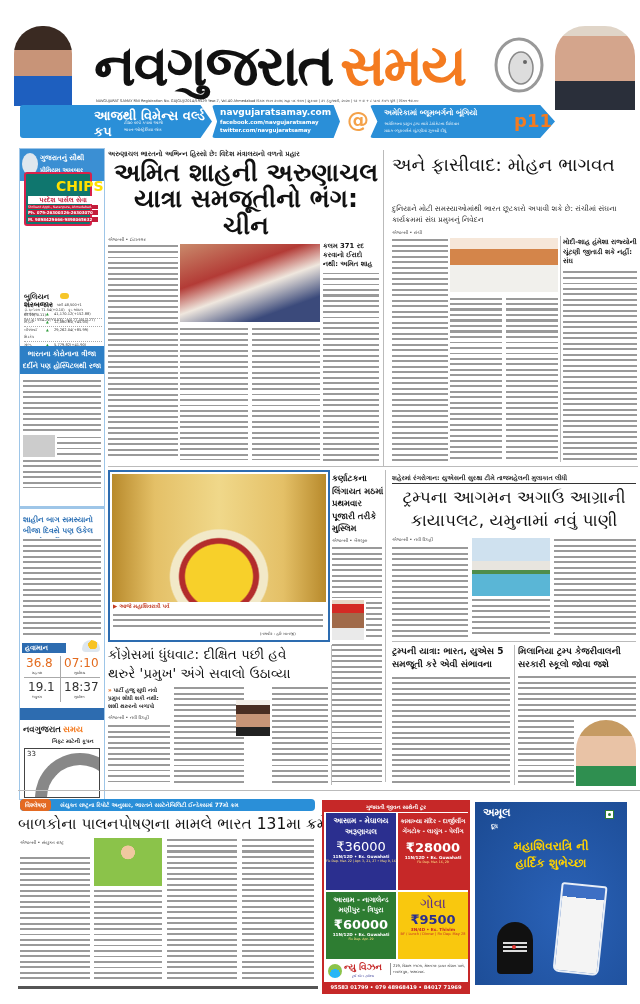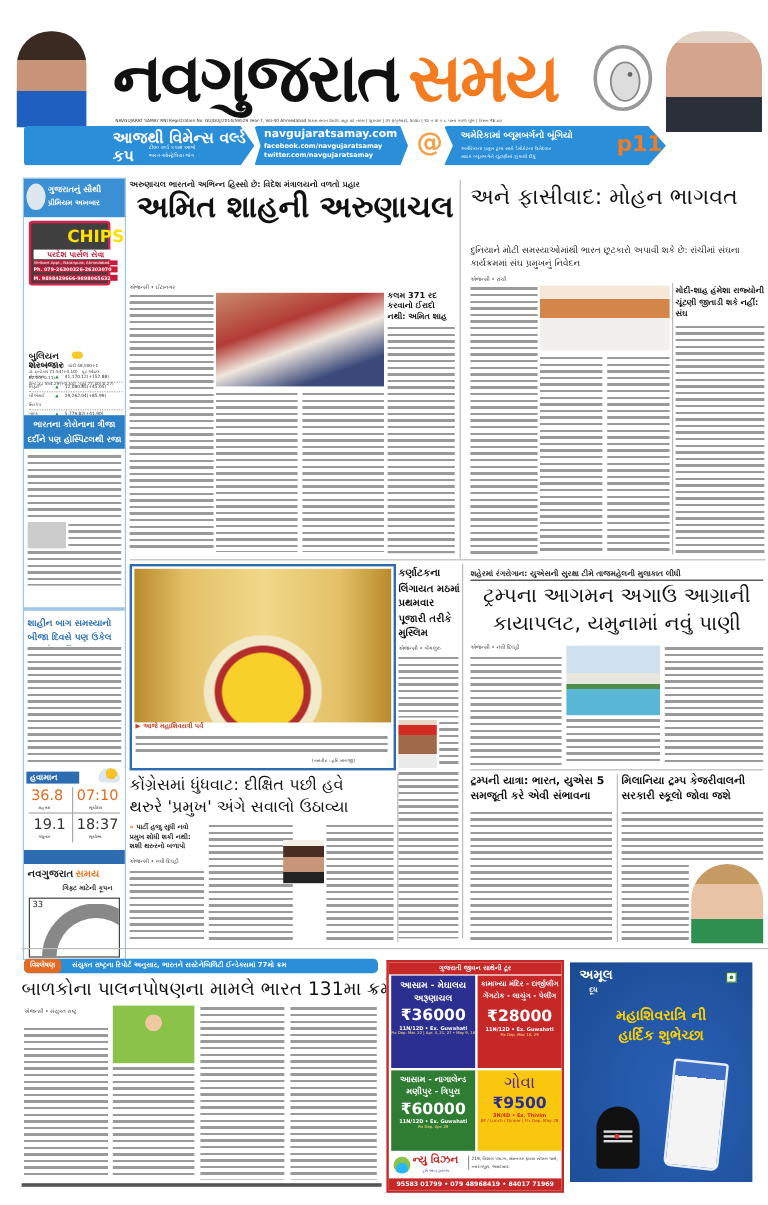--- a/index.html
+++ b/index.html
@@ -56,21 +56,21 @@
   <div class="abs" style="left:14px;top:23px;font-size:4px;width:120px;white-space:nowrap;overflow:hidden;">માઇક બ્લૂમબર્ગને ચૂંટણીમાં ઝુકાવી દીધું</div>
   <div class="abs" style="left:144px;top:5px;font-size:18px;font-weight:bold;color:#f47b20;">p11</div>
 </div>
 
 <div class="abs" style="left:19px;top:148px;width:86px;height:652px;border:1px solid #9ec6e8;"></div>
 <div class="abs" style="left:20px;top:149px;width:84px;height:32px;background:#3b8fd3;">
   <div class="abs" style="left:2px;top:4px;width:16px;height:22px;border-radius:50%;background:#dfe7ee;"></div>
   <div class="abs" style="left:20px;top:5px;color:#fff;font-size:7px;font-weight:bold;">ગુજરાતનું સૌથી</div>
   <div class="abs" style="left:20px;top:17px;color:#fff;font-size:6px;font-weight:bold;">પ્રીમિયમ અખબાર</div>
 </div>
-<div class="abs" style="left:24px;top:184px;width:68px;height:54px;background:#404040;border:2px solid #d8214b;border-radius:3px;">
+<div class="abs" style="left:24px;top:172px;width:68px;height:54px;background:#0f766e;border:2px solid #d8214b;border-radius:3px;">
   <div class="abs" style="left:30px;top:4px;font-size:14px;font-weight:900;color:#ffe000;">CHIPS</div>
   <div class="abs" style="left:2px;top:22px;width:70px;background:#fff;color:#c41c3a;font-size:6.5px;font-weight:bold;text-align:center;">પરદેશ પાર્સલ સેવા</div>
   <div class="abs" style="left:2px;top:31px;width:70px;background:#c41c3a;color:#fff;font-size:3.2px;white-space:nowrap;overflow:hidden;">Shrikant Appt., Naranpura, Ahmedabad.</div>
   <div class="abs" style="left:2px;top:36px;width:70px;background:#c41c3a;color:#fff;font-size:4px;font-weight:bold;white-space:nowrap;overflow:hidden;">Ph. 079-26300326-26303070</div>
   <div class="abs" style="left:2px;top:43px;width:70px;background:#c41c3a;color:#fff;font-size:4px;font-weight:bold;white-space:nowrap;overflow:hidden;">M. 9898429666-9898065632</div>
 </div>
 
 <div class="abs" style="left:24px;top:268px;width:78px;margin-top:24px;">
   <div style="font-size:7.5px;font-weight:bold;">બુલિયન</div>
   <div class="abs" style="left:36px;top:1px;width:9px;height:6px;border-radius:5px;background:#f6c62a;"></div>
@@ -139,20 +139,21 @@
   <div class="abs" style="left:32px;top:16px;font-size:5.5px;font-weight:bold;">ગિફ્ટ માટેની કૂપન</div>
   <div class="abs" style="left:4px;top:26px;width:76px;height:50px;border:1px solid #444;overflow:hidden;">
     <div class="abs" style="left:2px;top:1px;font-size:7px;">33</div>
     <div class="abs" style="left:10px;top:4px;width:90px;height:90px;border-radius:50%;border:12px solid #888;border-right-color:transparent;"></div>
   </div>
 </div>
 
 <div class="abs" style="left:108px;top:150px;width:270px;font-size:6.8px;font-weight:bold;color:#222;white-space:nowrap;">અરુણાચલ ભારતનો અભિન્ન હિસ્સો છે: વિદેશ મંત્રાલયનો વળતો પ્રહાર</div>
 <div class="abs hl" style="left:108px;top:160px;width:276px;font-size:25px;text-align:center;font-weight:900;">
   <div>અમિત શાહની અરુણાચલ</div>
+  <div>યાત્રા સમજૂતીનો ભંગ: ચીન</div>
 </div>
 <div class="abs byline" style="left:108px;top:237px;">એજન્સી • ઈટાનગર</div>
 <div class="abs txt lines" style="left:108px;top:244px;width:70px;height:216px;"></div>
 <div class="abs photo" style="left:180px;top:244px;width:140px;height:78px;background:linear-gradient(160deg,#c98a6b,#b33b36 35%,#efe7de 55%,#3b4a7b 80%);"></div>
 <div class="abs txt lines" style="left:180px;top:326px;width:68px;height:134px;"></div>
 <div class="abs txt lines" style="left:252px;top:326px;width:68px;height:134px;"></div>
 <div class="abs hl" style="left:323px;top:242px;width:56px;font-size:6.8px;line-height:9px;">કલમ 371 રદ કરવાનો ઈરાદો નથી: અમિત શાહ</div>
 <div class="abs txt lines" style="left:323px;top:271px;width:56px;height:190px;"></div>
 <div class="abs rule" style="left:383px;top:150px;width:1px;height:316px;"></div>
 
@@ -235,21 +236,21 @@
 <div class="abs txt lines" style="left:94px;top:888px;width:68px;height:95px;"></div>
 <div class="abs txt lines" style="left:167px;top:838px;width:70px;height:145px;"></div>
 <div class="abs txt lines" style="left:242px;top:838px;width:72px;height:145px;"></div>
 <div class="abs" style="left:18px;top:986px;width:300px;height:3px;background:#555;"></div>
 
 <div class="abs" style="left:322px;top:800px;width:148px;height:194px;border:2px solid #c62828;background:#fff;">
   <div class="abs" style="left:0;top:0;width:144px;height:10px;background:#c62828;color:#fff;font-size:5.5px;font-weight:bold;text-align:center;line-height:10px;">ગુજરાતી જીવન સાથેની ટૂર</div>
 
   <div class="abs" style="left:2px;top:11px;width:70px;height:77px;background:#2b2f8f;color:#fff;text-align:center;">
     <div style="font-size:7.5px;font-weight:bold;line-height:11px;padding:2px 2px 0">આસામ - મેઘાલય અરૂણાચલ</div>
-    <div style="font-size:13px;font-weight:700;margin-top:2px">₹36000</div>
+    <div style="font-size:13px;font-weight:400;margin-top:2px">₹36000</div>
     <div style="font-size:4.2px;font-weight:bold">11N/12D • Ex. Guwahati</div>
     <div style="font-size:3.2px;color:#ffe082">Fix Dep. Mar. 22 | Apr. 3, 21, 27 • May 9, 16</div>
   </div>
 
   <div class="abs" style="left:74px;top:11px;width:70px;height:77px;background:#c62828;color:#fff;text-align:center;">
     <div style="font-size:6px;font-weight:bold;line-height:10px;padding:3px 2px 0">કામાખ્યા મંદિર - દાર્જીલીંગ ગેંગટોક - લાચુંગ - પેલીંગ</div>
     <div style="font-size:13px;font-weight:900;margin-top:4px">₹28000</div>
     <div style="font-size:4.2px;font-weight:bold">11N/12D • Ex. Guwahati</div>
     <div style="font-size:3.2px;color:#ffe082">Fix Dep. Mar. 16, 29</div>
   </div>

